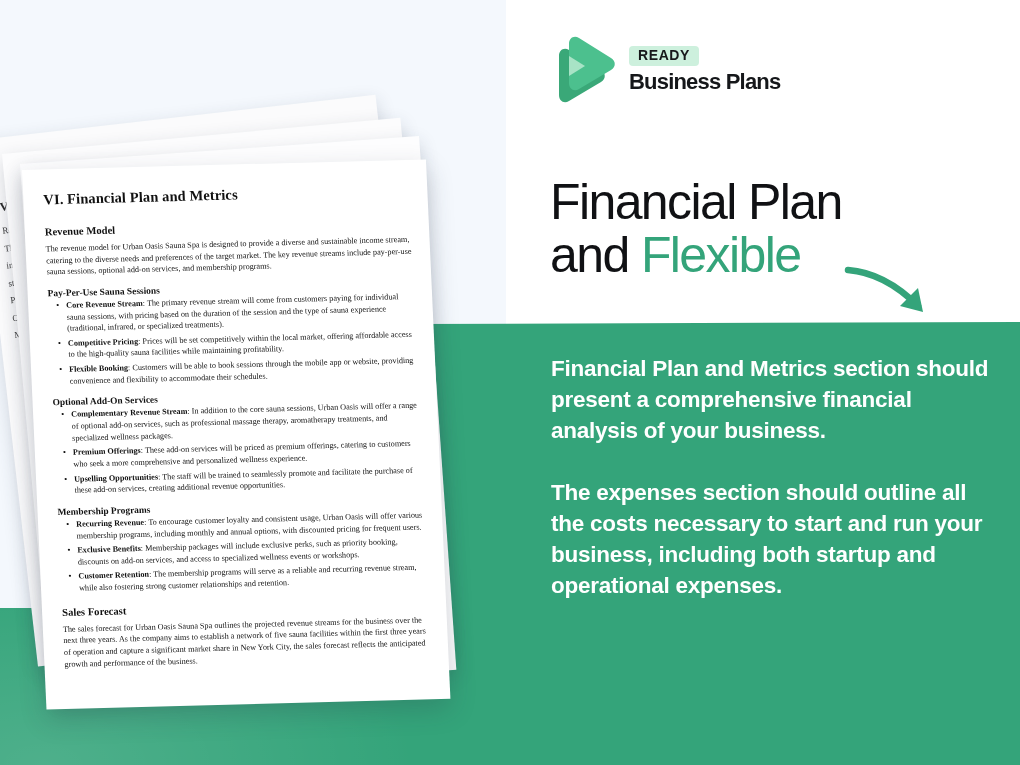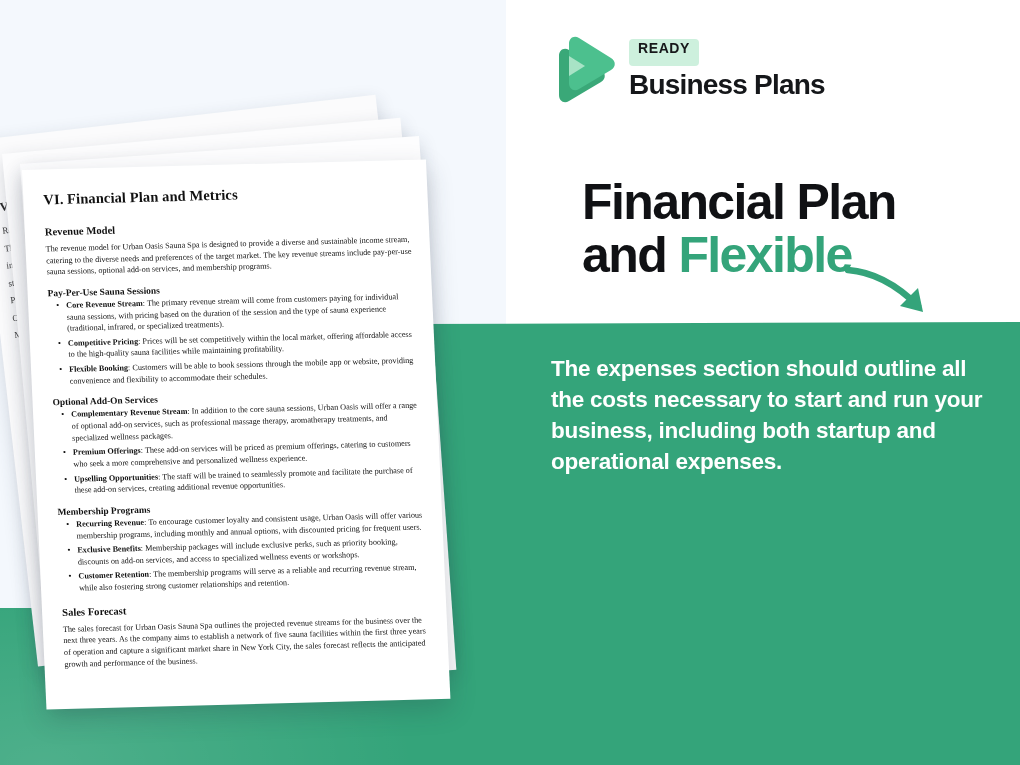--- a/index.html
+++ b/index.html
@@ -170,40 +170,40 @@
   .logo-mark { width: 66px; height: 72px; display:block; }
   .logo-text-col { display: flex; flex-direction: column; gap: 2px; }
   .ready-badge {
     display: inline-block;
     align-self: flex-start;
     background: #cdf0dd;
     color: #17181a;
     font-size: 14px;
     font-weight: 700;
     letter-spacing: 0.6px;
-    padding: 2px 9px 9px 9px;
+    padding: 2px 9px 3px 9px;
     border-radius: 4px;
     line-height: 1.1;
   }
   .brand-name {
-    font-size: 28px;
+    font-size: 22px;
     font-weight: 700;
     color: #15171a;
     letter-spacing: -0.8px;
     line-height: 1.1;
     margin-top: 2px;
   }
 
   
   .headline {
     position: absolute;
-    left: 582px; top: 176px;
+    left: 550px; top: 176px;
     width: 430px;
     font-size: 50px;
-    font-weight: 700;
+    font-weight: 400;
     line-height: 1.06;
     letter-spacing: -1.6px;
     color: #101114;
   }
   .headline .accent { color: #34a47a; }
 
   .arrow-svg {
     position: absolute;
     left: 844px; top: 264px;
     width: 100px; height: 58px;
@@ -304,16 +304,17 @@
     <span>Financial Plan</span><br>
     <span>and </span><span class="accent">Flexible</span>
   </div>
 
   <svg class="arrow-svg" viewBox="0 0 100 58">
     <path d="M4 6 C30 8 54 22 74 42" stroke="#34a47a" stroke-width="6.5" fill="none" stroke-linecap="round"></path>
     <path d="M56 42 L79 48 L74 24 Z" fill="#34a47a"></path>
   </svg>
 
   <div class="copy-block">
+    <p>Financial Plan and Metrics section should present a comprehensive financial analysis of your business.</p>
     <p>The expenses section should outline all the costs necessary to start and run your business, including both startup and operational expenses.</p>
   </div>
 
 </div>
 
 </body></html>

